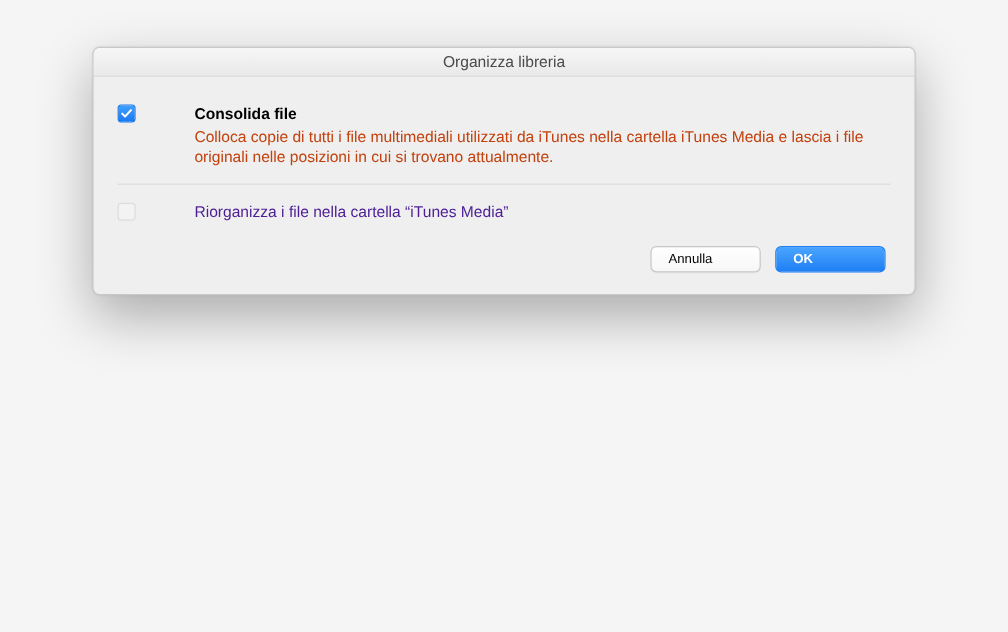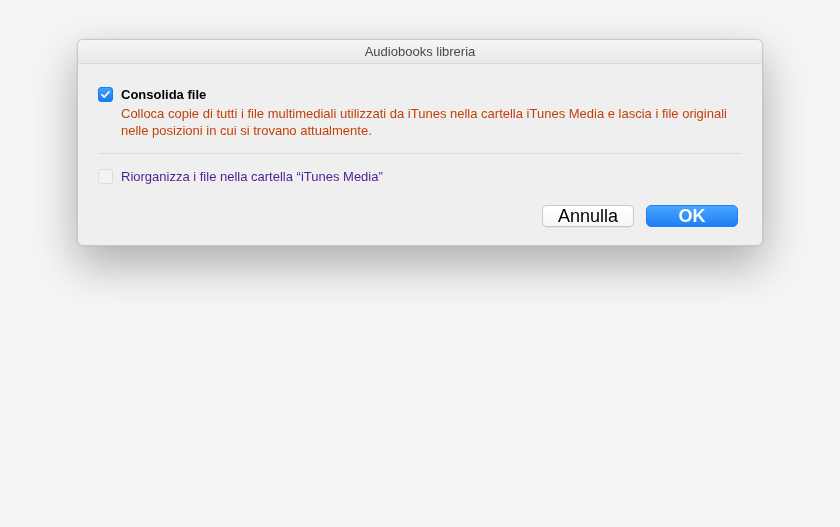--- a/index.html
+++ b/index.html
@@ -30,40 +30,40 @@
     }
     .opt { display: flex; align-items: flex-start; gap: 8px; padding: 6px 0 10px 0; }
     .cbwrap { flex: 0 0 auto; padding-top: 1px; }
     .cb {
       width: 15px; height: 15px; border-radius: 3px; display: inline-flex; align-items: center; justify-content: center;
     }
     .cb.checked { background: linear-gradient(#3fa1ff,#1a7af0); border: 1px solid #1a7af0; }
     .cb.checked svg { width: 11px; height: 11px; display: block; }
     .cb.unchecked { background: #fbfbfb; border: 1px solid #c6c6c6; }
     .cb.disabled { background: #f3f3f3; border: 1px solid #dcdcdc; }
-    .opt .texts { flex: 1 1 auto; }
+    .opt .texts { flex: 1 1 auto; margin-left: 41px; }
     .opt .label { font-weight: 600; font-size: 13px; color: #000; line-height: 17px; }
     .opt .desc { font-size: 13px; color: #c2410c; line-height: 17px; padding-top: 2px; }
     .opt.disabled .label { font-weight: 500; color: #4c1d95; }
     .opt.disabled .desc { color: #b1b1b1; }
     .hr { border: none; border-top: 1px solid #dcdcdc; margin: 4px 0 8px 0; }
     .buttons { display: flex; justify-content: flex-end; gap: 12px; padding: 8px 4px 4px 4px; }
     .btn {
-      min-width: 92px; height: 22px; line-height: 20px; padding: 0 0; font-size: 18px; text-align: center;
+      min-width: 92px; height: 22px; line-height: 20px; padding: 0 14px; font-size: 11px; text-align: left;
       border-radius: 5px; cursor: default;
     }
     .btn.secondary { background: linear-gradient(#ffffff,#f7f7f7); border: 1px solid #c8c8c8; color: #000; box-shadow: 0 1px 0 rgba(0,0,0,0.04); }
     .btn.primary { background: linear-gradient(#4aa5ff,#1f7ff4); border: 1px solid #1f7ff4; color: #fff; font-weight: bold; }
   </style>
 </head>
 <body>
 <div class="backdrop">
 
   <div class="dialog">
-    <div class="titlebar">Audiobooks libreria</div>
+    <div class="titlebar">Organizza libreria</div>
     <div class="content">
 
       <div class="opt">
         <span class="cbwrap">
           <span class="cb checked">
             <svg viewBox="0 0 12 12">
                 <path d="M2 6.2 L4.6 8.8 L10 3" fill="none" stroke="#fff" stroke-width="1.8" stroke-linecap="round" stroke-linejoin="round"></path>
               </svg>
           </span>
         </span>

